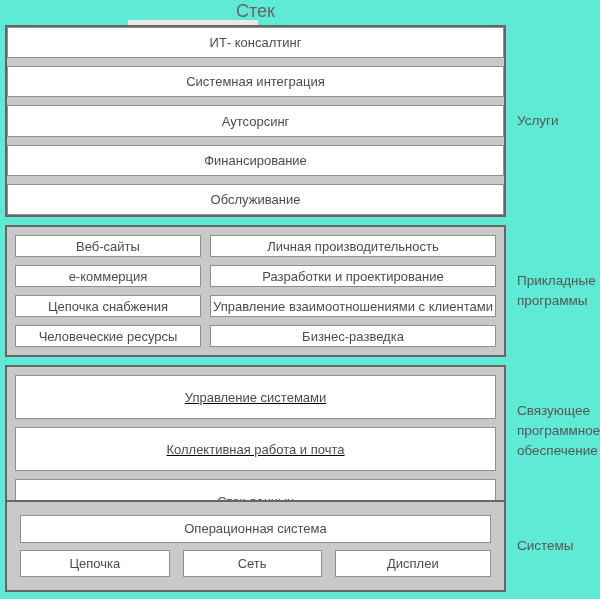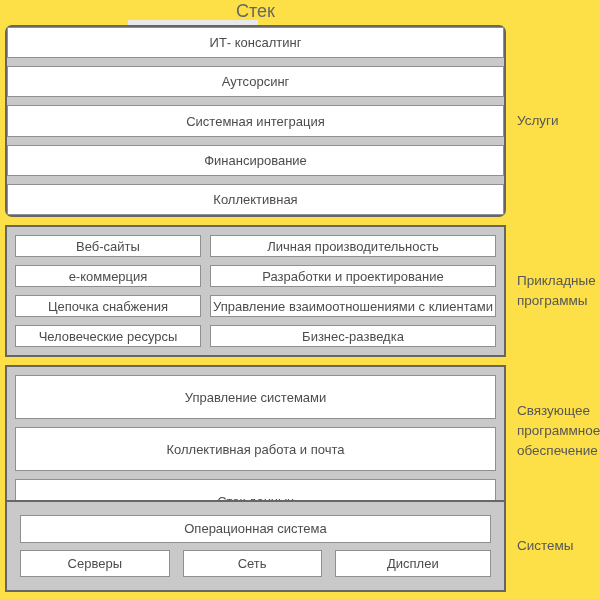--- a/index.html
+++ b/index.html
@@ -1,37 +1,37 @@
 <!DOCTYPE html>
 <html style="--block-fill: #c9c9c9; --block-border: #666666; --box-fill: #ffffff; --box-border: #8f8f8f; --text: #4c4c4c; --label-text: #575757; --title-text: #666666;"><head>
 <meta charset="utf-8">
 <style>
   html,body{margin:0;padding:0;background:#ffffff;}
   body{font-family:"Liberation Sans", sans-serif;}
-  #stage{position:relative;width:600px;height:599px;background:#fde047;overflow:hidden;}
+  #stage{position:relative;width:600px;height:599px;background:#5eead4;overflow:hidden;}
 
   .title{
     position:absolute;left:5px;top:1px;width:501px;
     text-align:center;font-size:18px;color:var(--title-text,#666);
   }
 
   .tab{
     position:absolute;left:128px;top:20px;width:130px;height:10px;
     background:#e9e9e9;z-index:0;
   }
 
   .block{
     position:absolute;left:5px;width:501px;box-sizing:border-box;
     background:var(--block-fill,#c9c9c9);
     border:2px solid var(--block-border,#666);
     display:flex;flex-direction:column;z-index:1;
   }
-  .block-1{top:25px;height:192px;padding:0;gap:8px;border-radius:7px;}
+  .block-1{top:25px;height:192px;padding:0;gap:8px;}
   .block-2{top:225px;height:132px;padding:8px;gap:8px;}
-  .block-3{top:365px;height:168px;padding:8px;gap:8px;}
+  .block-3{top:365px;height:168px;padding:8px;gap:8px;text-decoration:underline;}
   .block-4{top:500px;height:92px;padding:13px;gap:7px;}
 
   .row{display:flex;gap:9px;min-height:0;flex:1;}
   .block-4 .row{gap:9px;}
   .row.triple{gap:13px;}
 
   .box{
     flex:1;box-sizing:border-box;
     background:var(--box-fill,#fff);
     border:1px solid var(--box-border,#8f8f8f);
@@ -57,24 +57,24 @@
 </head>
 <body>
 
 <div id="stage">
 
   <div class="title">Стек</div>
   <div class="tab"></div>
 
   <div class="block block-1">
     <div class="box">ИТ- консалтинг</div>
+    <div class="box">Системная интеграция</div>
     <div class="box">Аутсорсинг</div>
-    <div class="box">Системная интеграция</div>
     <div class="box">Финансирование</div>
-    <div class="box">Коллективная</div>
+    <div class="box">Обслуживание</div>
   </div>
   <div class="side-label lbl-1">Услуги</div>
 
   <div class="block block-2">
     <div class="row">
       <div class="box cell-left">Веб-сайты</div>
       <div class="box">Личная производительность</div>
     </div>
     <div class="row">
       <div class="box cell-left">е-коммерция</div>
@@ -96,20 +96,20 @@
     <div class="box">Коллективная работа и почта</div>
     <div class="box">Стек данных</div>
   </div>
   <div class="side-label lbl-3">Связующее программное обеспечение</div>
 
   <div class="block block-4">
     <div class="row">
       <div class="box">Операционная система</div>
     </div>
     <div class="row triple">
-      <div class="box w-mem">Серверы</div>
+      <div class="box w-mem">Цепочка</div>
       <div class="box w-net">Сеть</div>
       <div class="box w-disp">Дисплеи</div>
     </div>
   </div>
   <div class="side-label lbl-4">Системы</div>
 
 </div>
 
 </body></html>

